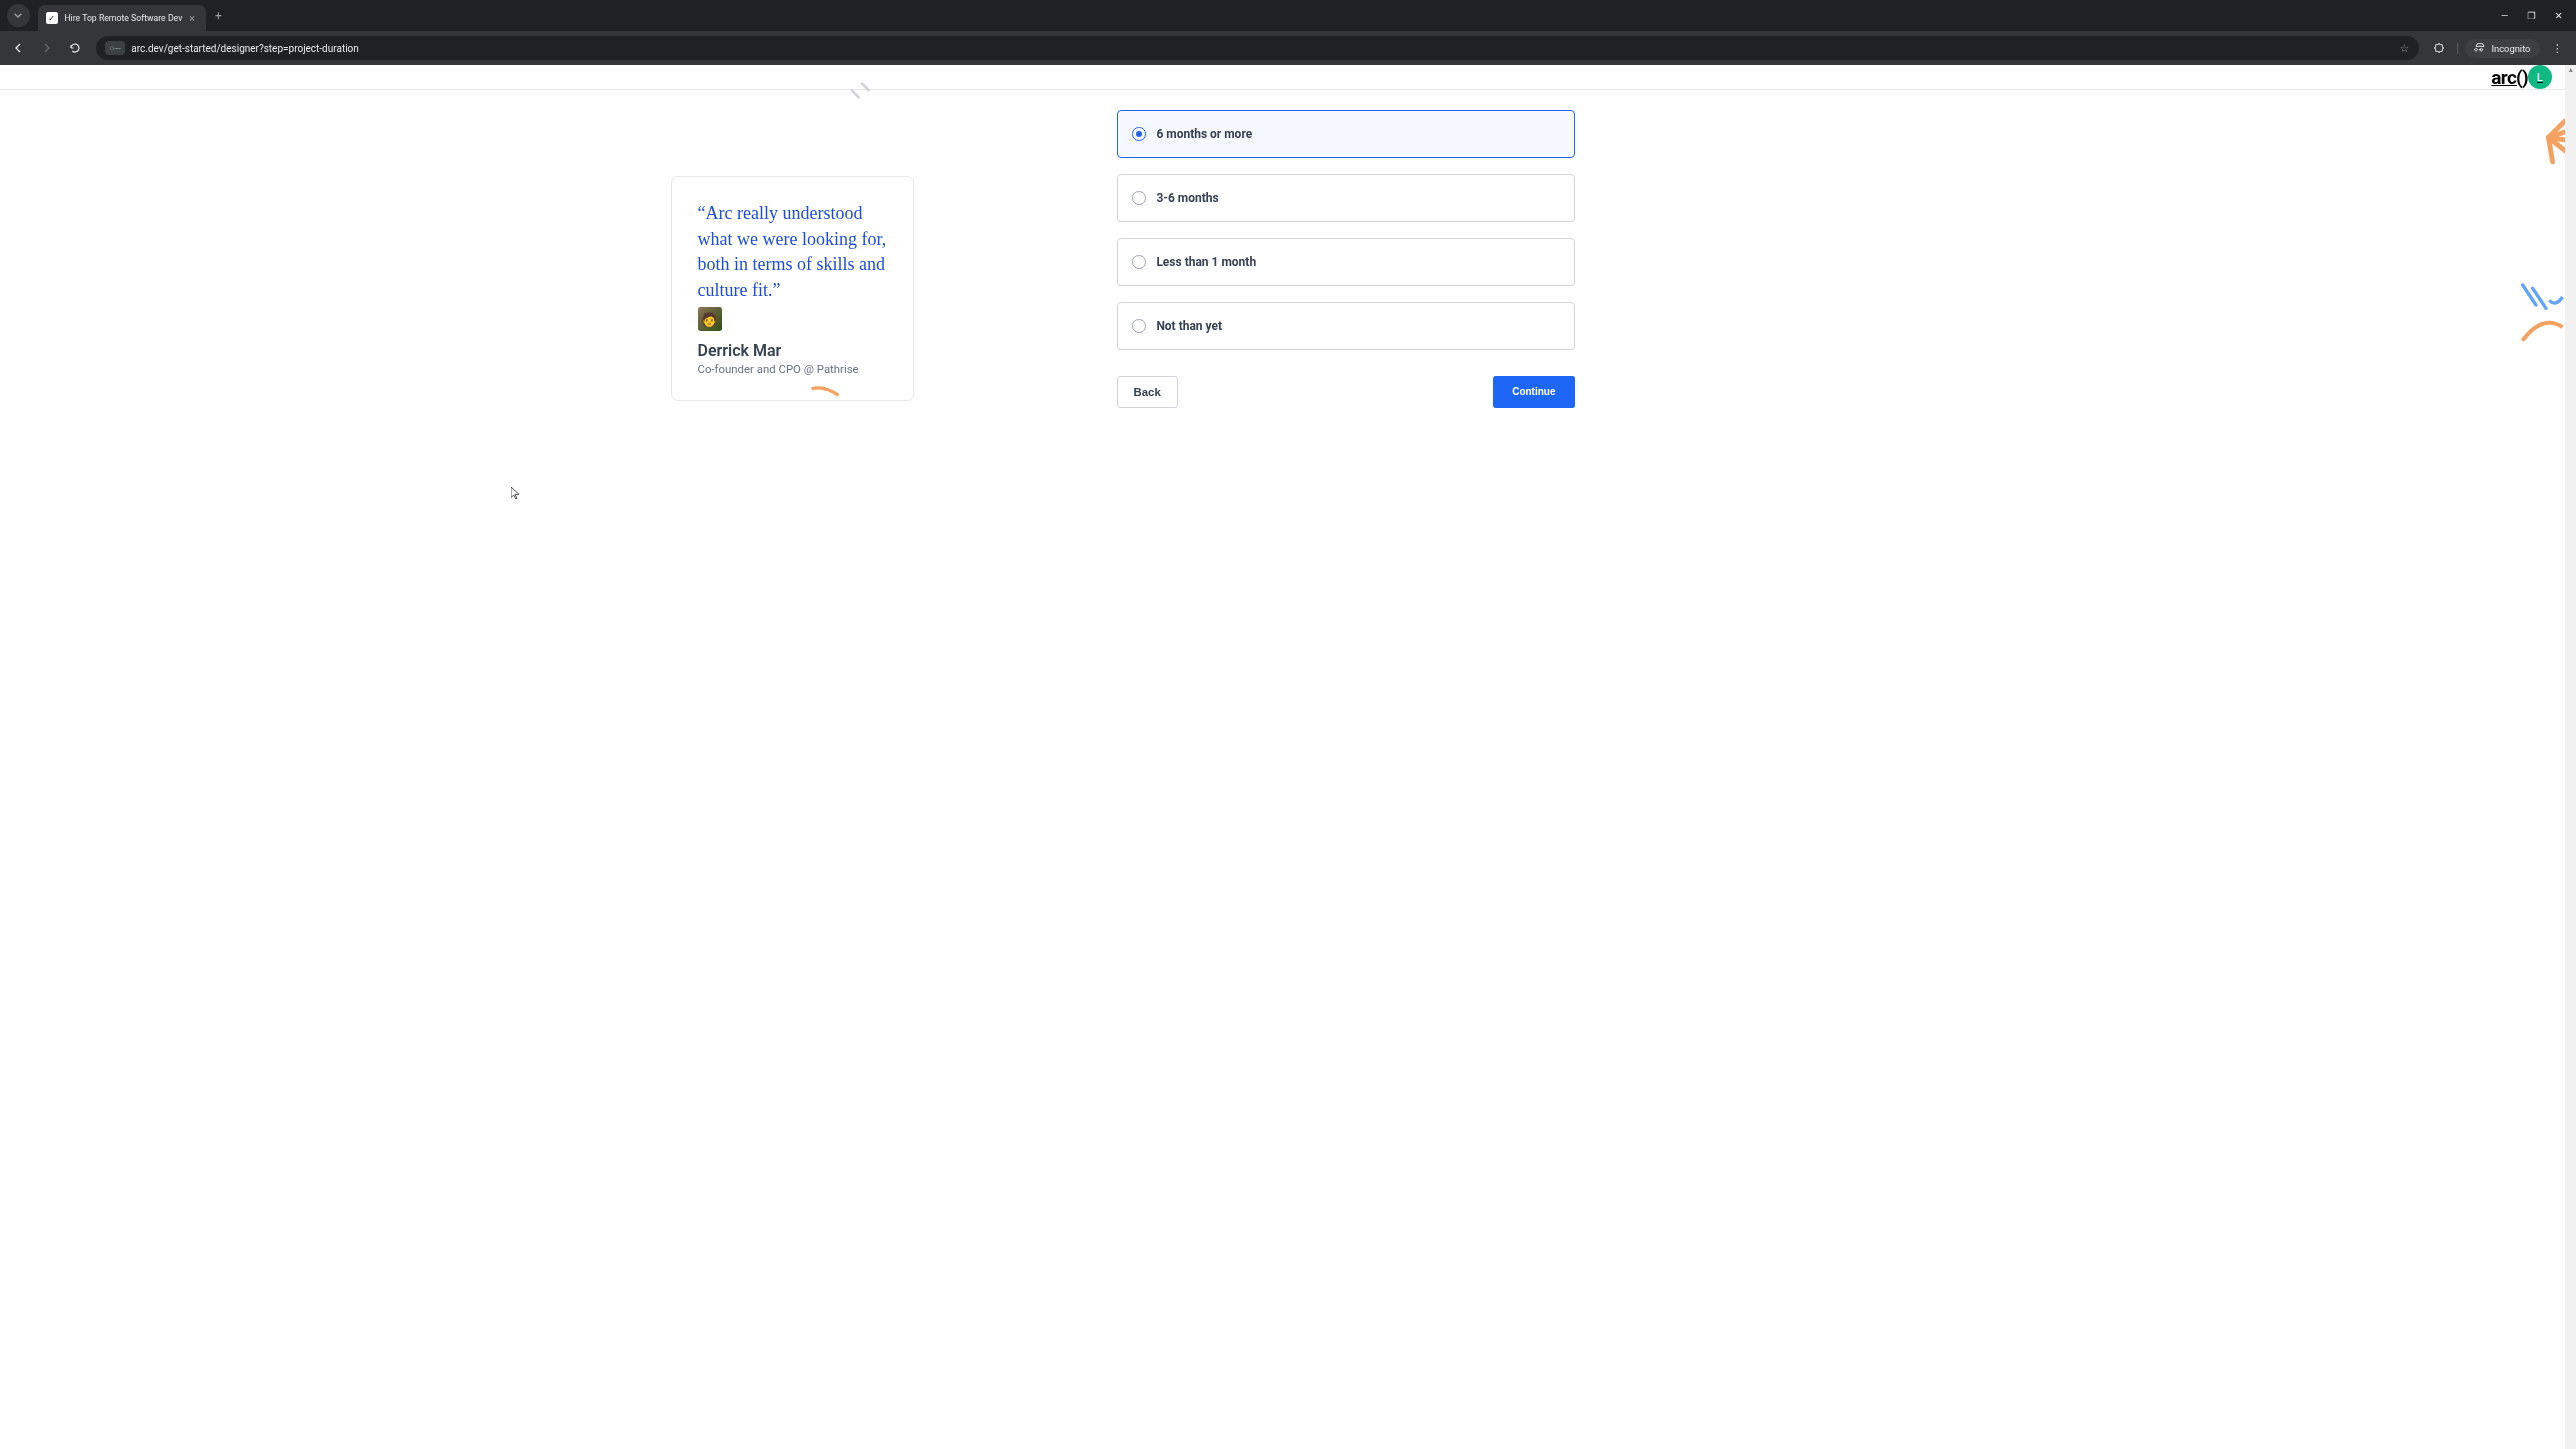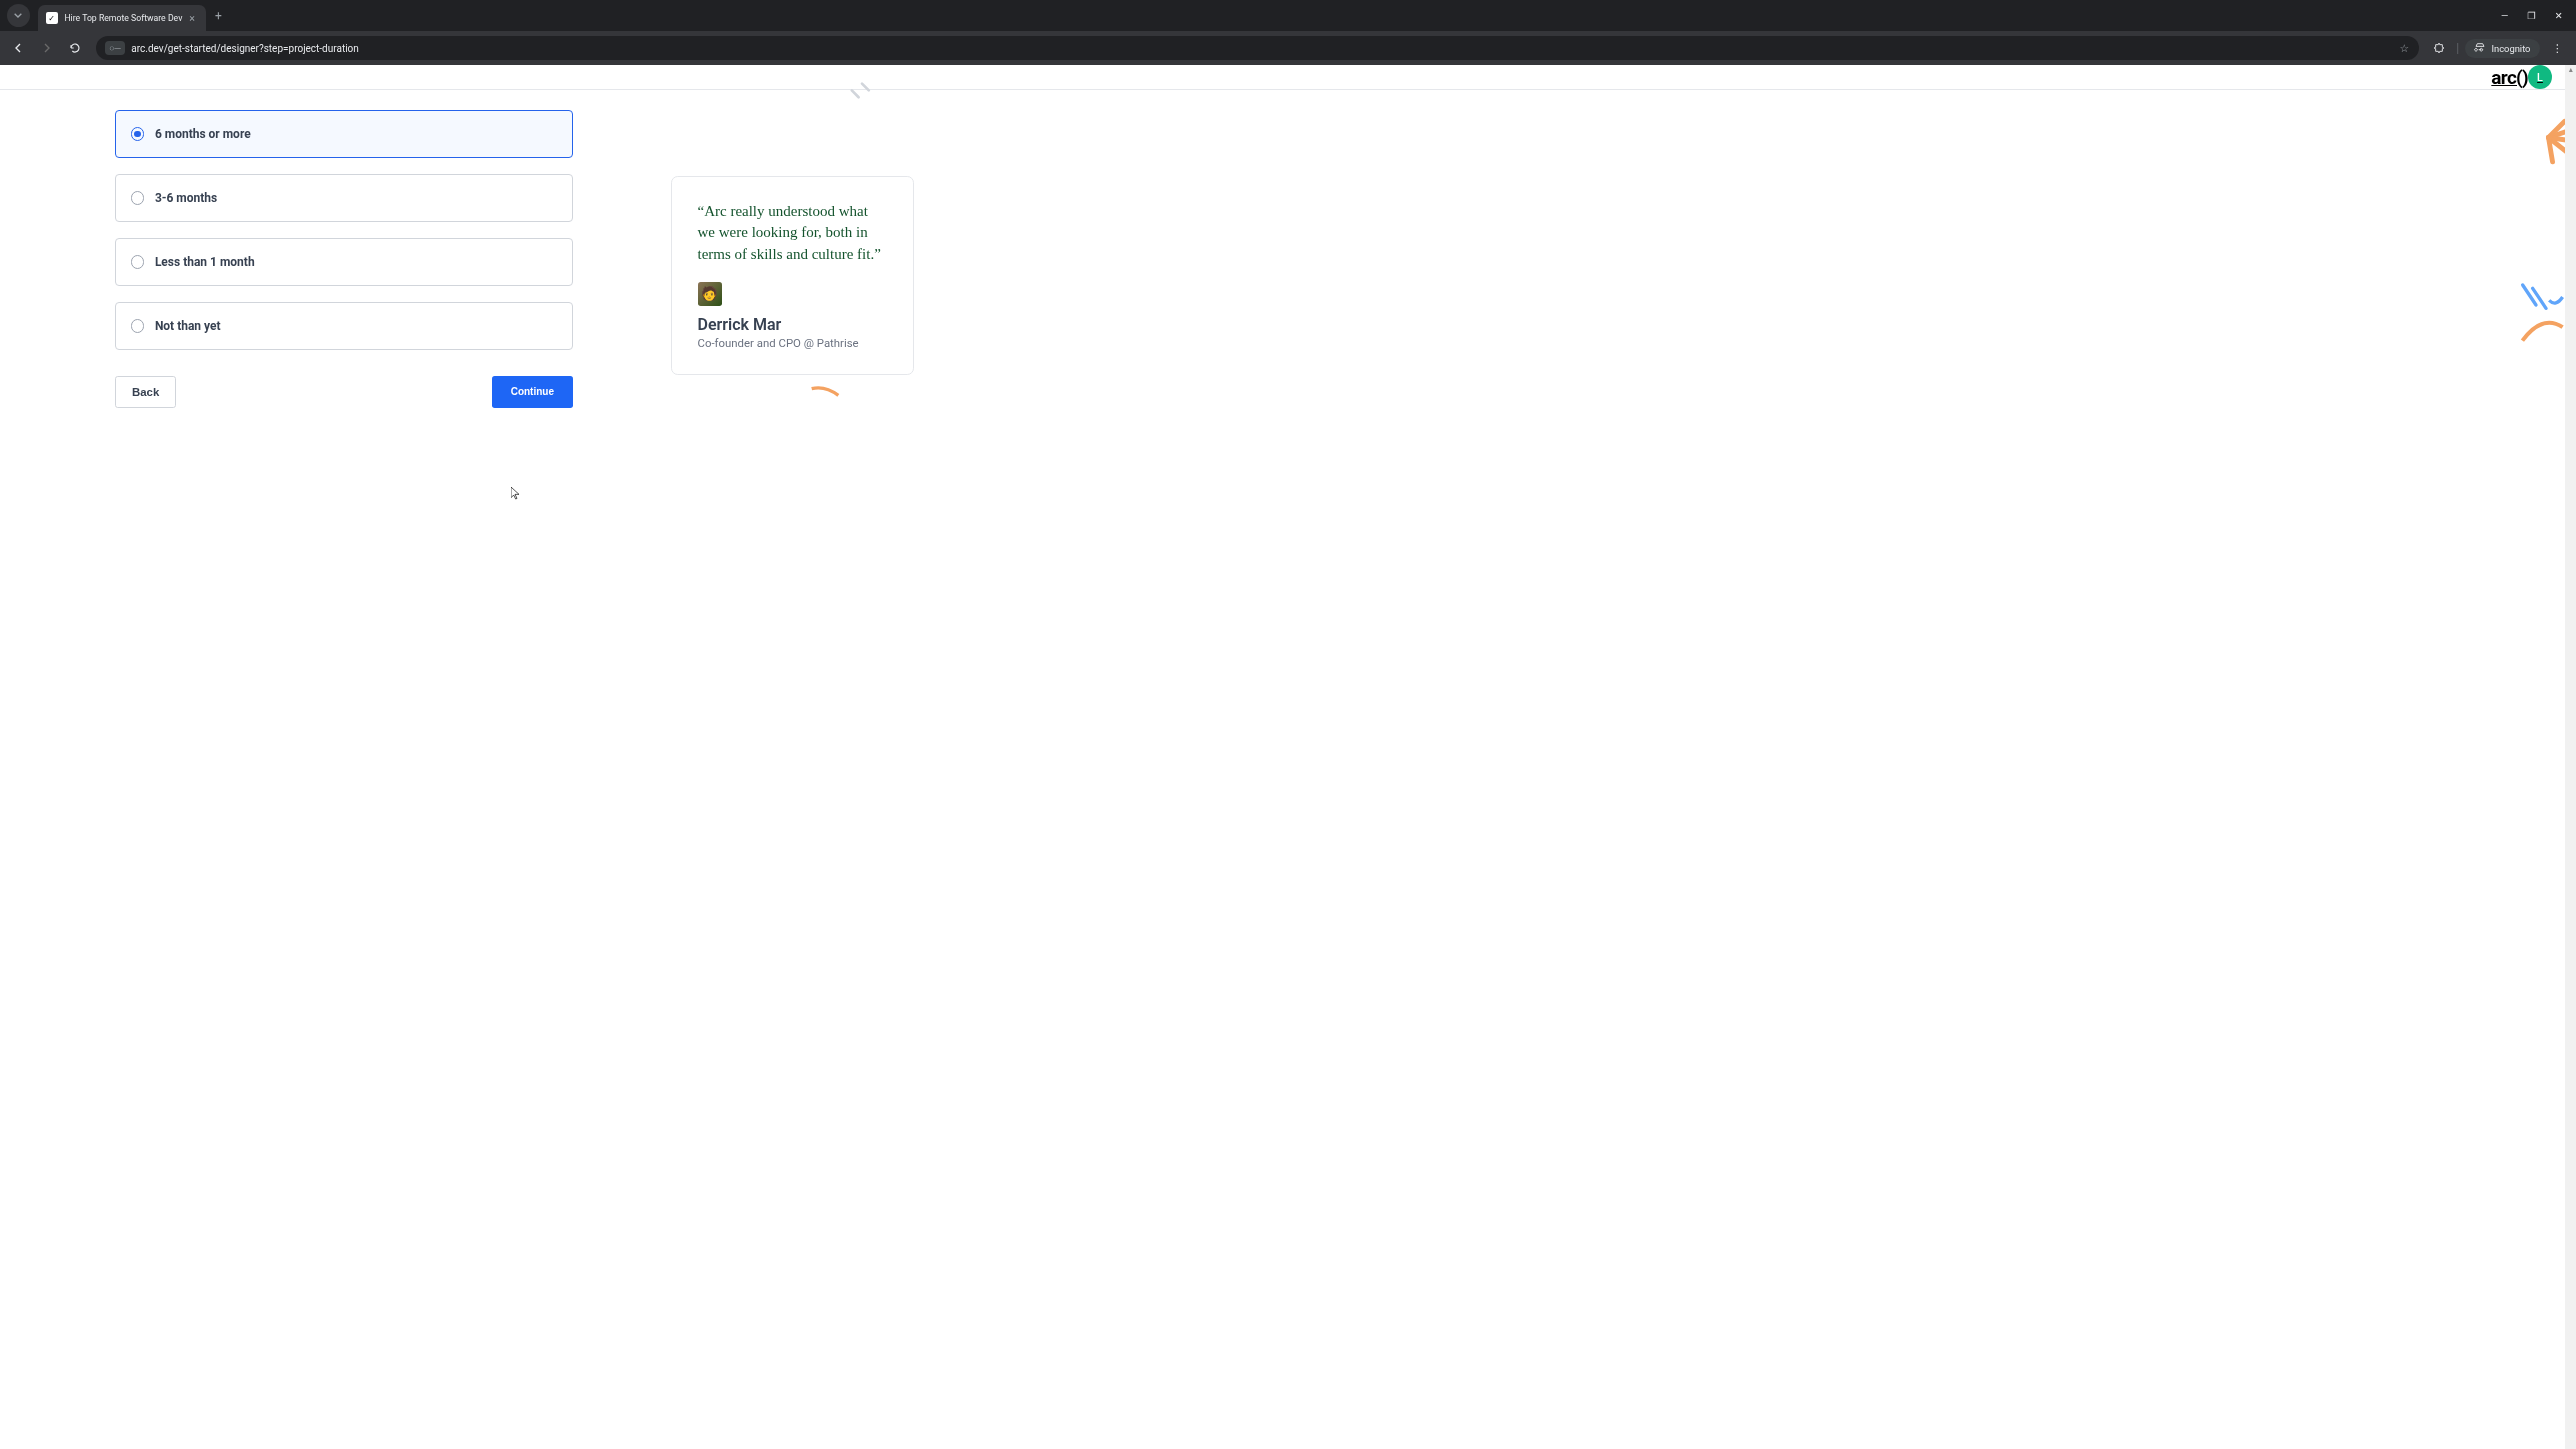--- a/index.html
+++ b/index.html
@@ -171,20 +171,21 @@
       align-items: center;
       justify-content: center;
       font-size: 10.7px;
       font-weight: 500;
     }
     
     .content {
       display: flex;
       padding: 20px 0 0 0;
       position: relative;
+      justify-content: center;
     }
     
     .form-section {
       width: 458px;
       margin-left: 115px;
     }
     .radio-option {
       display: flex;
       align-items: center;
       border: 0.7px solid #d1d5db;
@@ -253,24 +254,24 @@
       left: 671px;
       top: 86px;
       width: 243px;
       border: 0.7px solid #e5e7eb;
       border-radius: 6.7px;
       padding: 24px 25.5px;
       background: #fff;
     }
     .quote-text {
       font-family: Georgia, serif;
-      font-size: 15px;
+      font-size: 18px;
       line-height: 1.42;
-      color: #14532d;
-      margin-bottom: 17px;
+      color: #1d4ed8;
+      margin-bottom: 4px;
     }
     .quote-avatar {
       width: 24px;
       height: 24px;
       border-radius: 2.7px;
       background: linear-gradient(135deg, #8b7355 0%, #2d5016 100%);
       margin-bottom: 9.4px;
       display: flex;
       align-items: center;
       justify-content: center;

